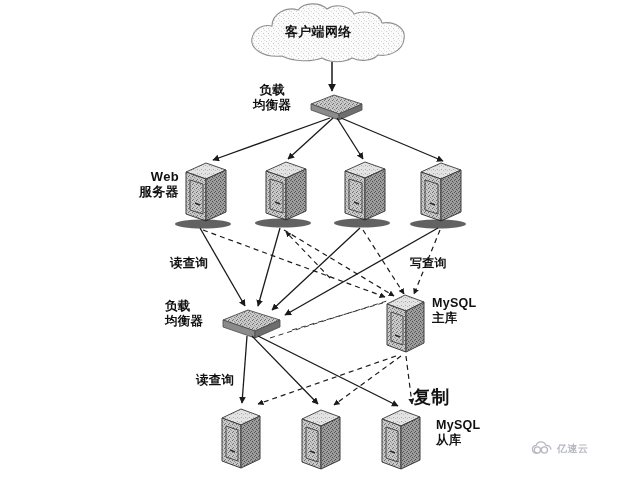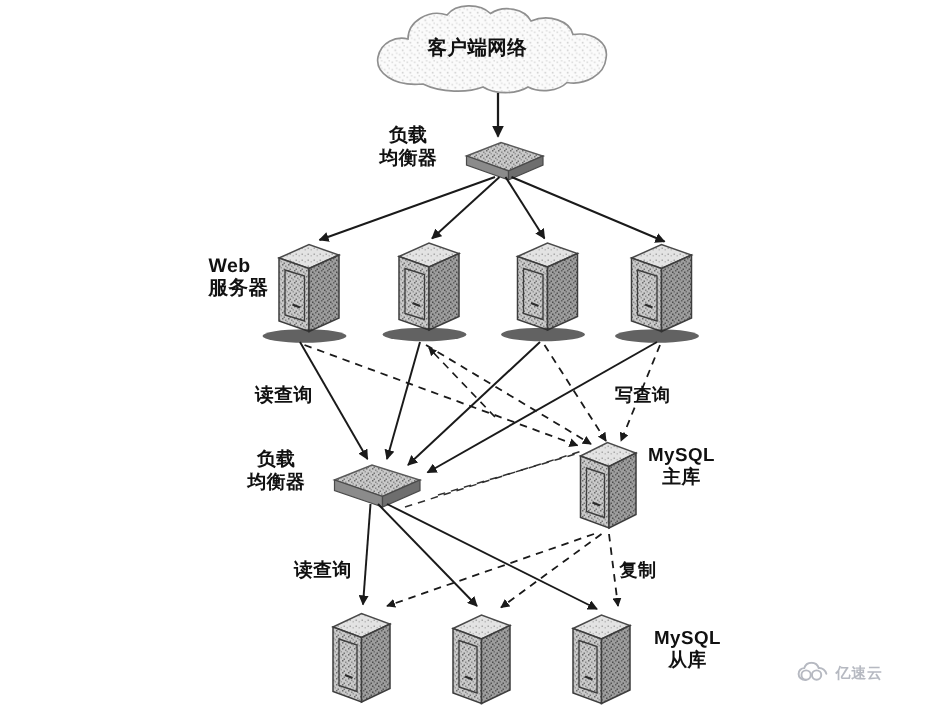--- a/index.html
+++ b/index.html
@@ -21,21 +21,21 @@
     position: absolute;
     left: 0;
     top: 0;
     width: 621px;
     height: 478px;
   }
   .label {
     position: absolute;
     color: #111111;
     font-weight: bold;
-    text-align: center;
+    text-align: left;
     line-height: 1.18;
     white-space: nowrap;
     letter-spacing: 0.3px;
   }
   .label .ln { display: block; }
   .lbl-cloud {
     font-size: 13px;
     left: 285px;
     top: 24px;
     font-weight: bold;
@@ -43,21 +43,21 @@
   .lbl-lb1 {
     font-size: 12.5px;
     left: 253px;
     top: 83px;
     text-align: center;
   }
   .lbl-web {
     font-size: 13px;
     left: 139px;
     top: 169px;
-    text-align: left;
+    text-align: right;
   }
   .lbl-read1 {
     font-size: 12.5px;
     left: 170px;
     top: 256px;
   }
   .lbl-write1 {
     font-size: 12px;
     left: 410px;
     top: 256px;
@@ -71,23 +71,23 @@
     font-size: 12.5px;
     left: 432px;
     top: 296px;
   }
   .lbl-read2 {
     font-size: 12.5px;
     left: 196px;
     top: 373px;
   }
   .lbl-repl {
-    font-size: 12px;
+    font-size: 18px;
     left: 413px;
-    top: 373px;
+    top: 387px;
   }
   .lbl-slave {
     font-size: 12.5px;
     left: 436px;
     top: 418px;
   }
   .lbl-en { font-family: "Liberation Sans", sans-serif; }
   #watermark {
     position: absolute;
     left: 531px;

